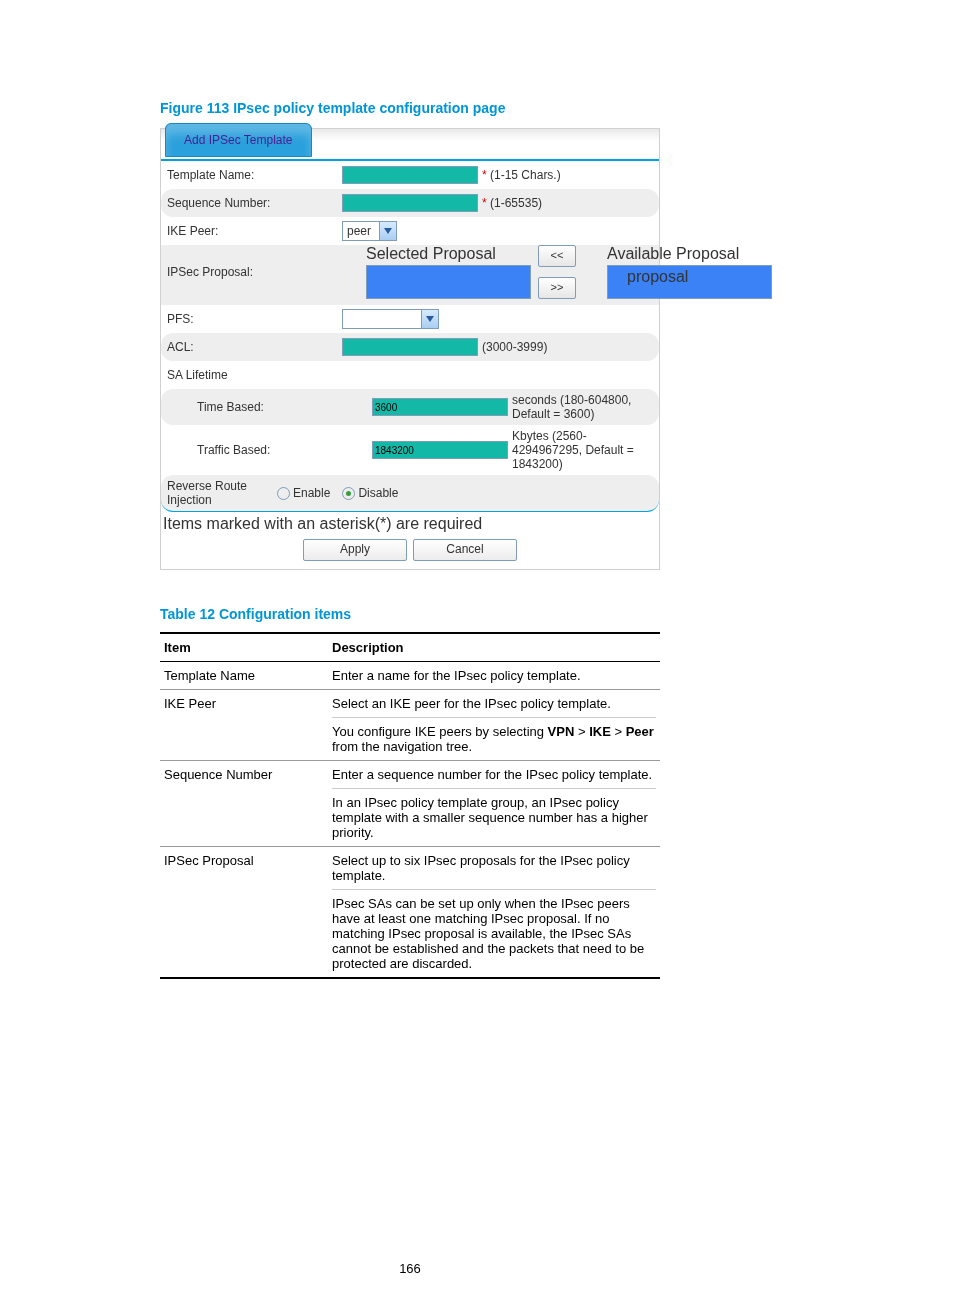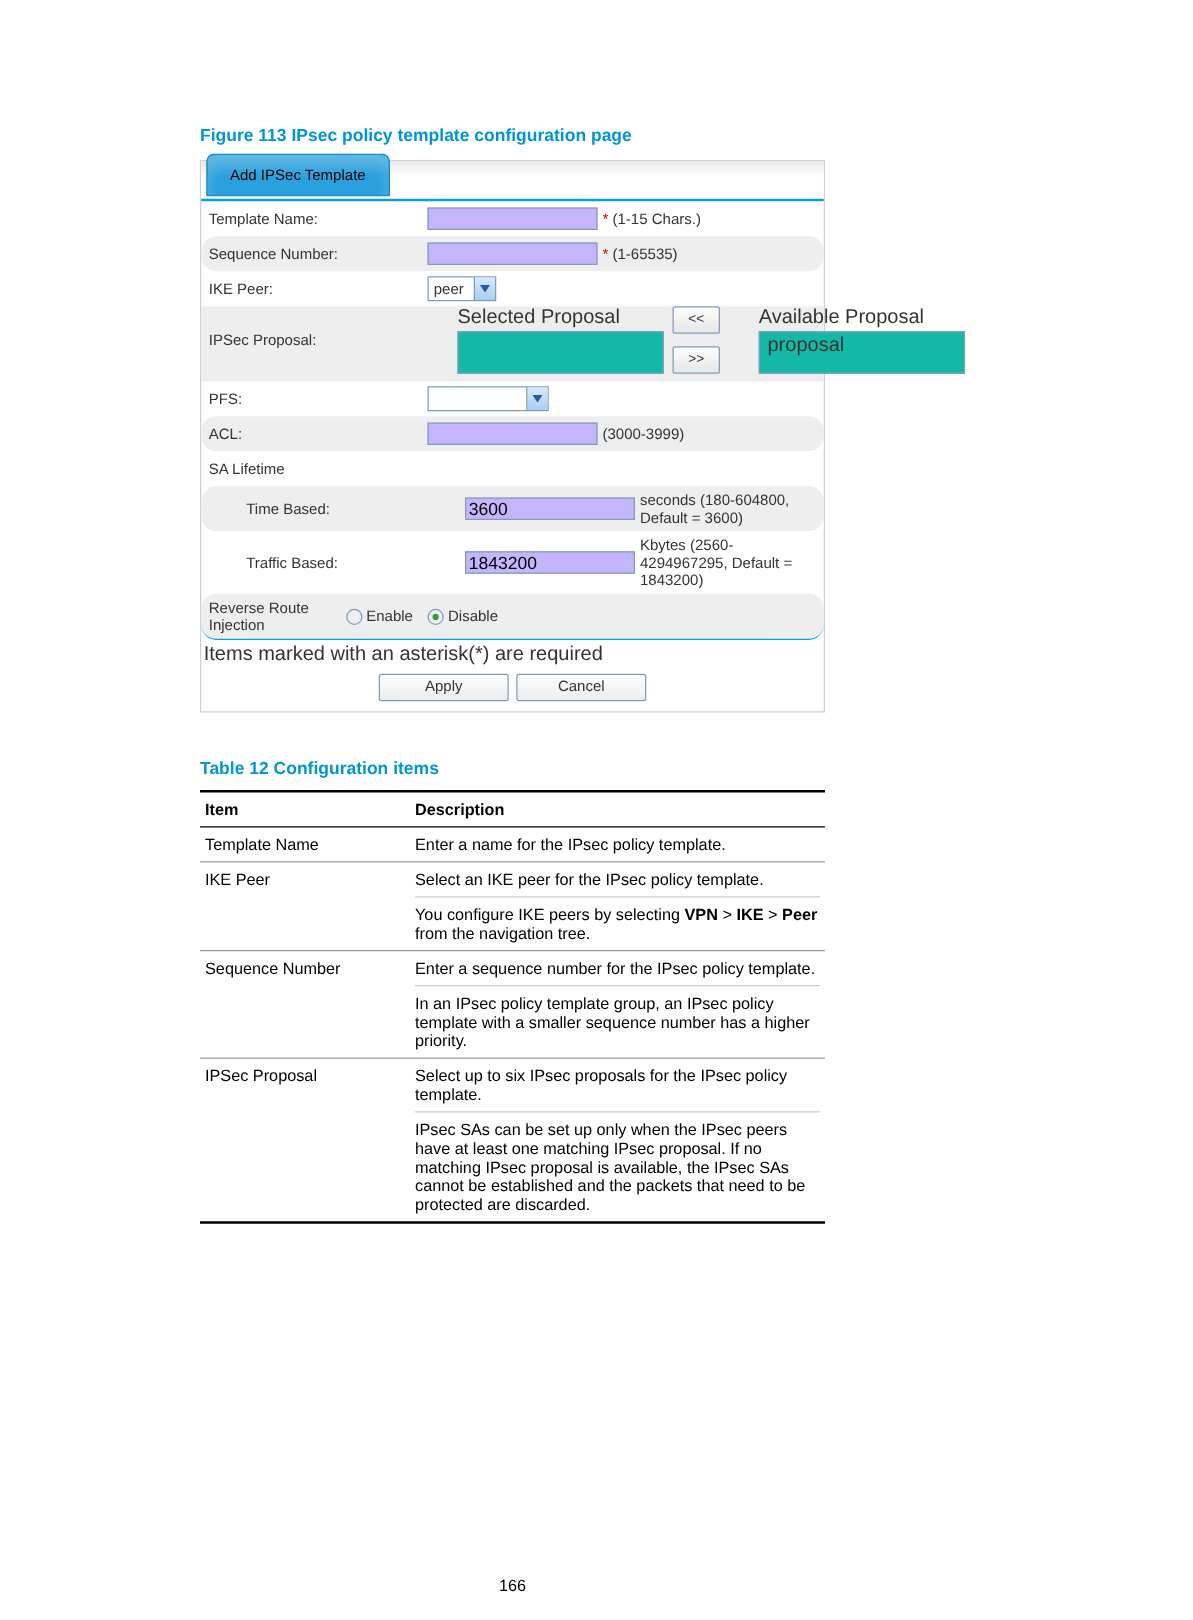--- a/index.html
+++ b/index.html
@@ -36,21 +36,21 @@
     border-bottom: 2px solid #00a3e0;
     background: linear-gradient(#e9e9e9, #ffffff 40%, #ffffff);
   }
   .tab {
     position: absolute;
     top: -6px;
     left: 4px;
     height: 32px;
     padding: 0 18px;
     background: #2aa0dc;
-    color: #000000;
+    color: #4c1d95;
     font-size: 12px;
     line-height: 32px;
     border-radius: 6px 6px 0 0;
     border: 1px solid #1a88c0;
     box-shadow: inset 0 10px 10px rgba(255,255,255,.25);
   }
   .form-body .row {
     display: flex;
     align-items: center;
     padding: 4px 6px;
@@ -63,24 +63,24 @@
   }
   .label-col.indent { padding-left: 30px; }
   .input-col {
     display: flex;
     align-items: center;
     gap: 4px;
     flex: 1;
   }
   input.text-input {
     border: 1px solid #7f9db9;
-    background: #c4b5fd;
+    background: #14b8a6;
     height: 16px;
     padding: 0 2px;
-    font-size: 14px;
+    font-size: 10px;
     width: 130px;
   }
   .hint .req { color: #d00; }
   
   .sel {
     display: inline-flex;
     align-items: stretch;
     border: 1px solid #7f9db9;
     height: 18px;
     background: #fff;
@@ -120,24 +120,24 @@
   .list-col {
     display: flex;
     flex-direction: column;
     font-size: 16px;
     width: 165px;
     margin-left: 24px;
   }
   .list-col .list-label { margin-bottom: 2px; color: #333; }
   .list-box {
     border: 1px solid #7f9db9;
-    background: #14b8a6;
+    background: #3b82f6;
     flex: 1;
     height: 225px;
-    padding: 2px 6px;
+    padding: 2px 19px;
     overflow: auto;
   }
   .move-col {
     display: flex;
     flex-direction: column;
     justify-content: center;
     gap: 10px;
     align-items: center;
     width: 40px;
   }

